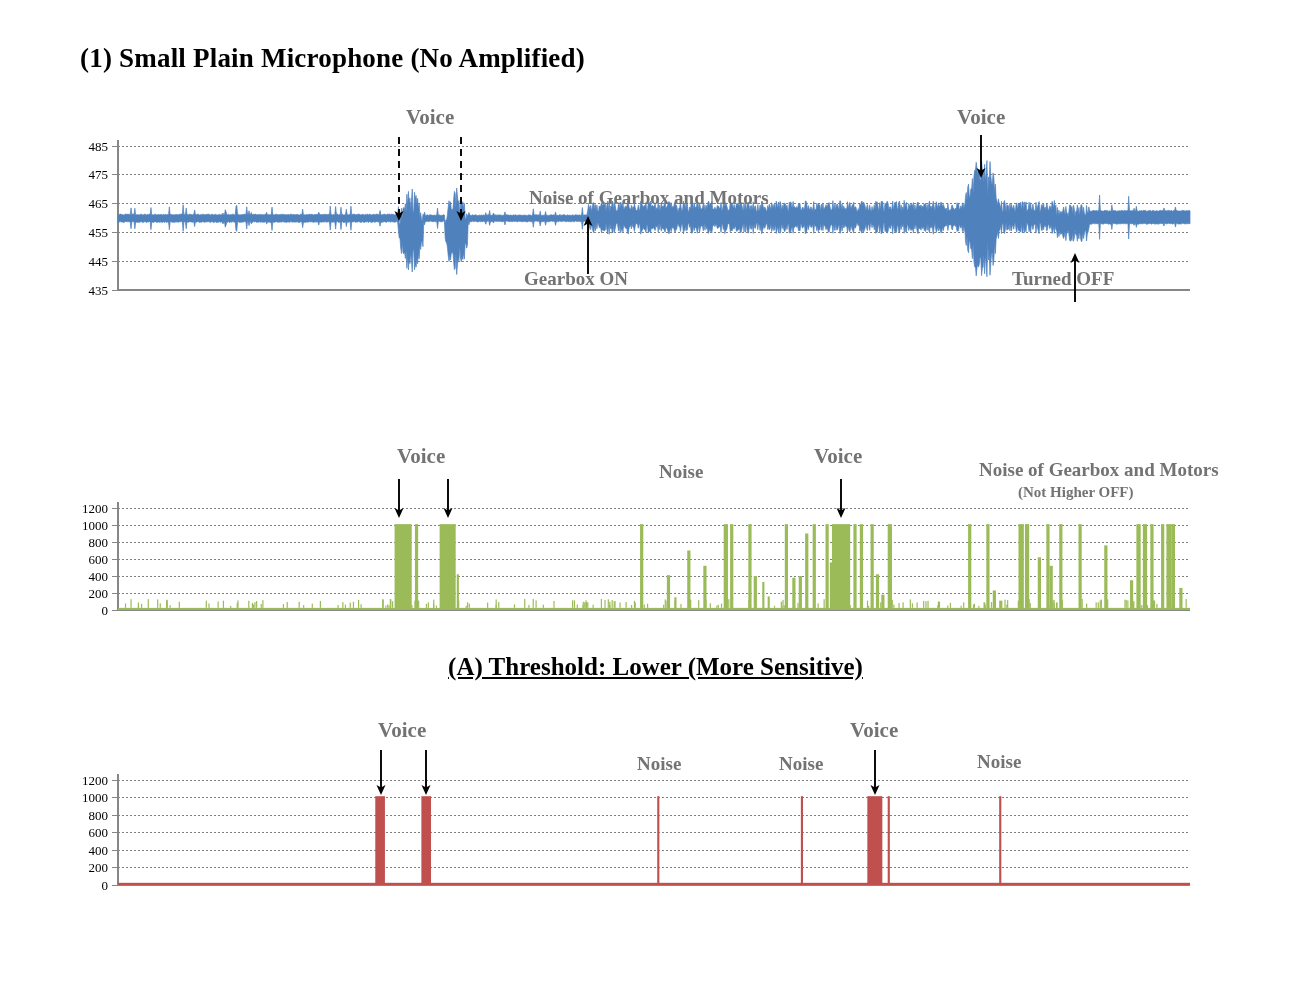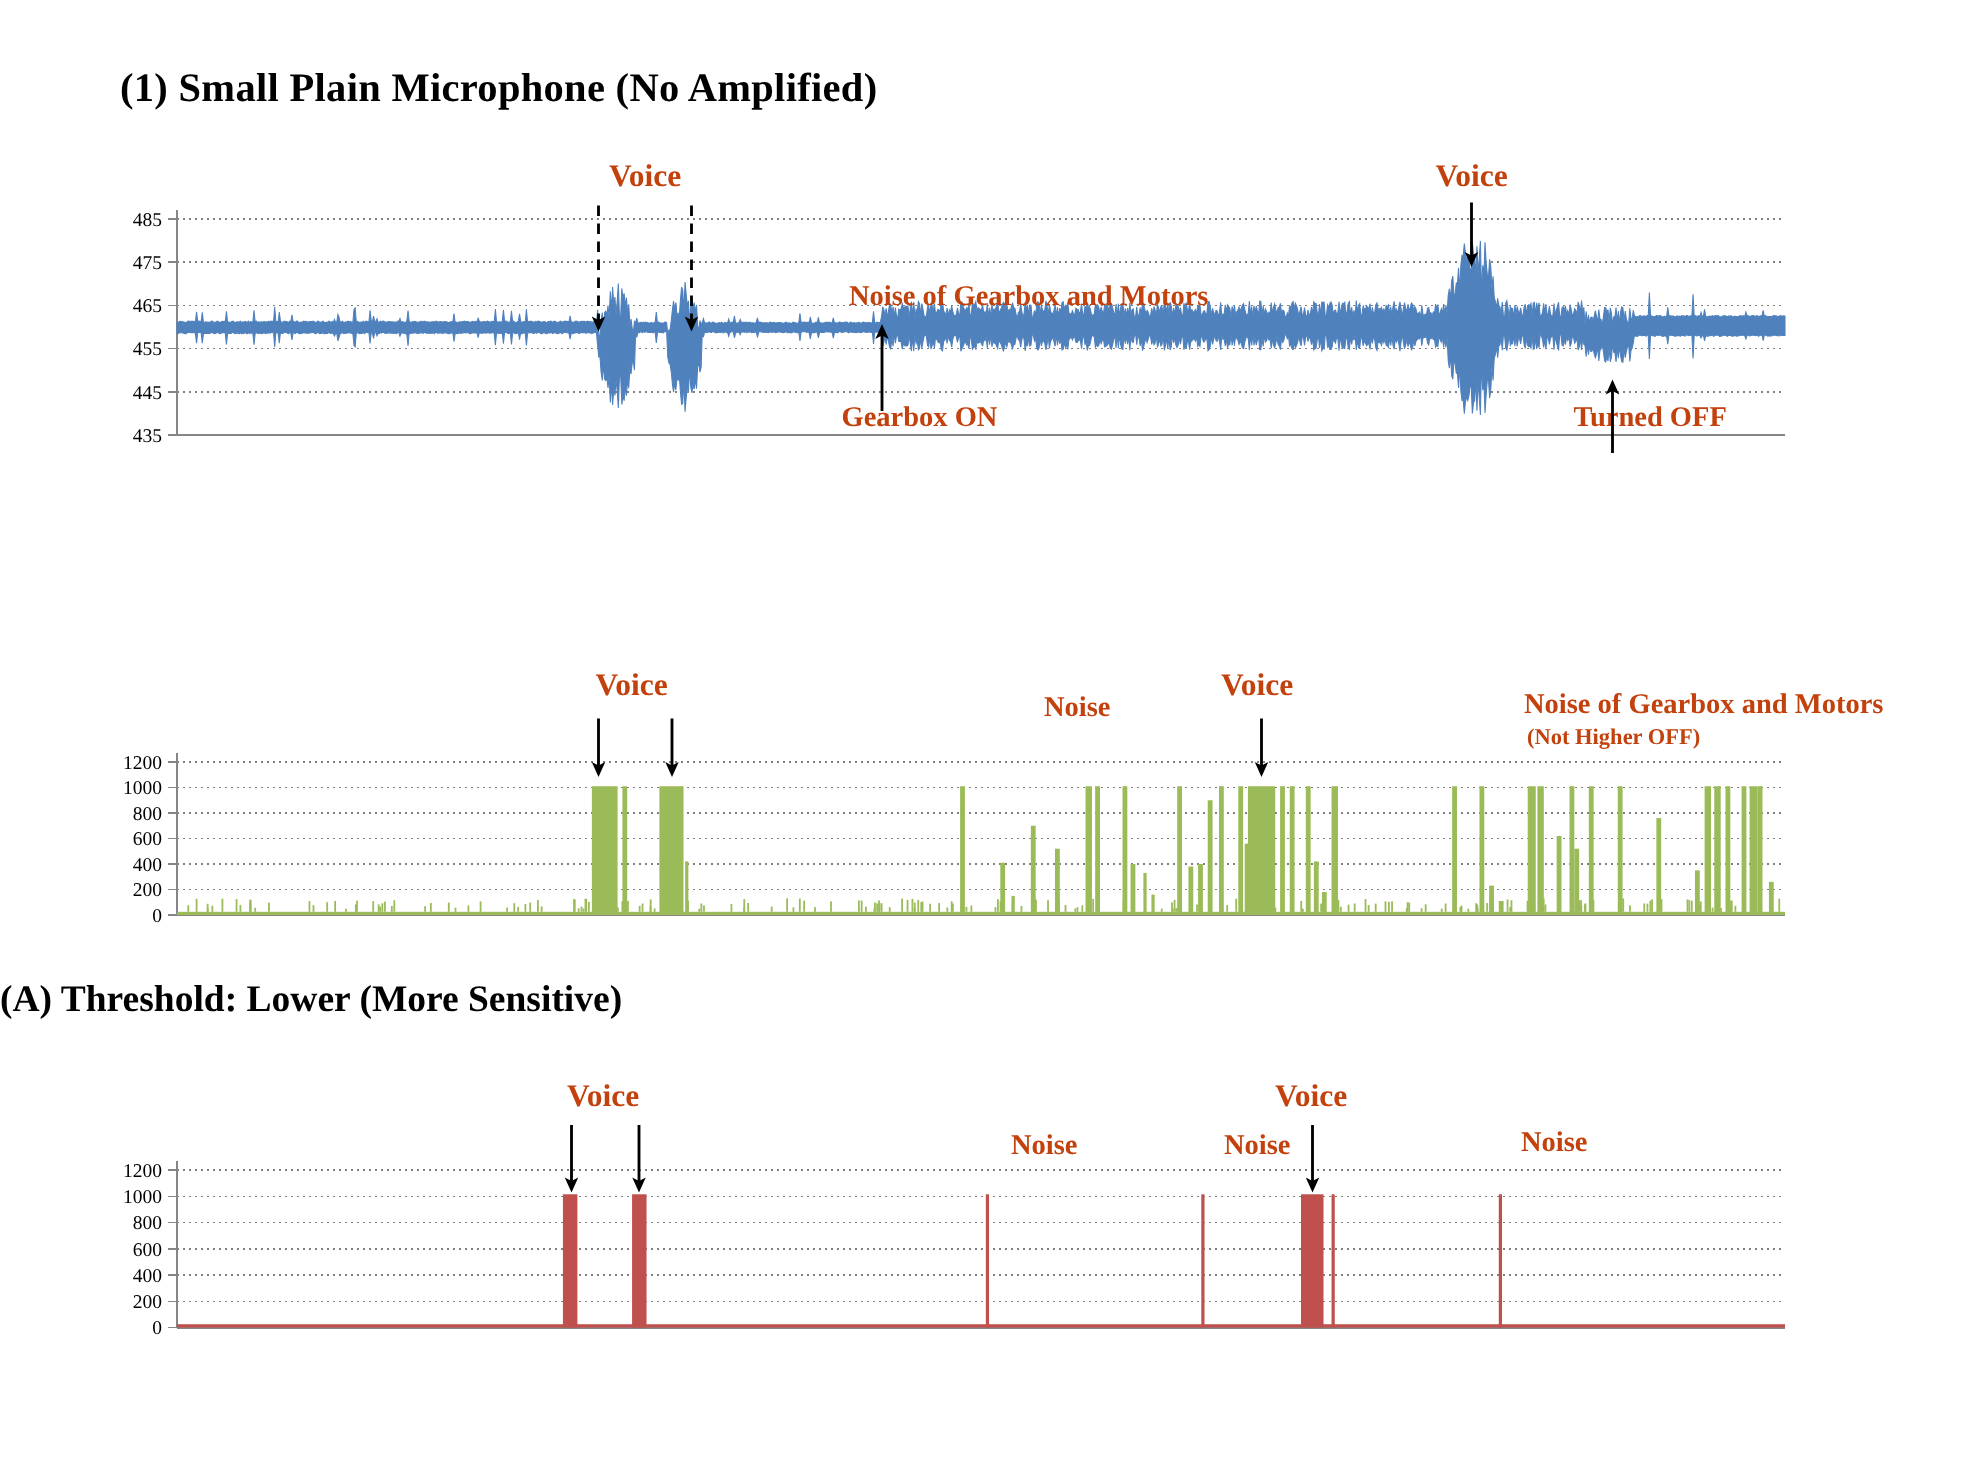--- a/index.html
+++ b/index.html
@@ -24,38 +24,39 @@
   }
   #title1{left:80px;top:43px;}
   #title2{left:80px;top:391px;}
 
   .chart-block{position:absolute;}
   .chart-svg{display:block;}
 
   .caption{
     position:absolute;
     width:1311px;
-    text-align:left;
+    text-align:center;
     font-family:"Liberation Serif", serif;
     font-weight:bold;
     font-size:25px;
     white-space:nowrap;
+    text-decoration:underline;
   }
   #capA{top:653px;left:0;}
   #capB{top:928px;left:0;}
 
   .ann{
     position:absolute;
     font-family:"Liberation Serif", serif;
     font-weight:bold;
     white-space:nowrap;
-    color:#c2410c;
+    color:#737373;
   }
   .ann-lg{font-size:21px;}
-  .ann-md{font-size:19px;margin-left:37px;}
+  .ann-md{font-size:19px;}
   .ann-sm{font-size:15px;}
 
   .tick-label{
     font-family:"Liberation Serif", serif;
     font-size:13px;
     fill:#000;
   }
 </style>
 </head>
 <body>

